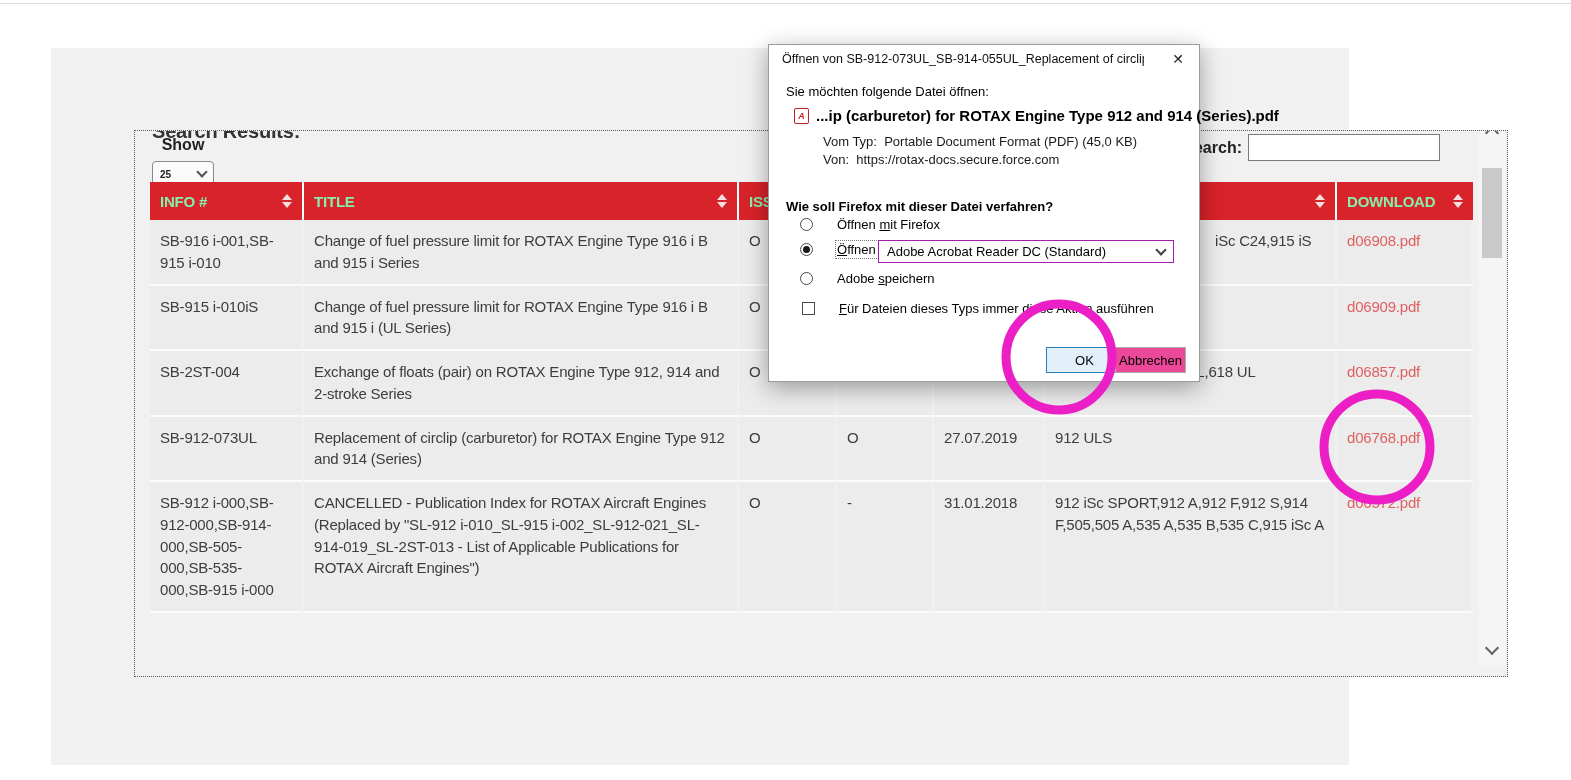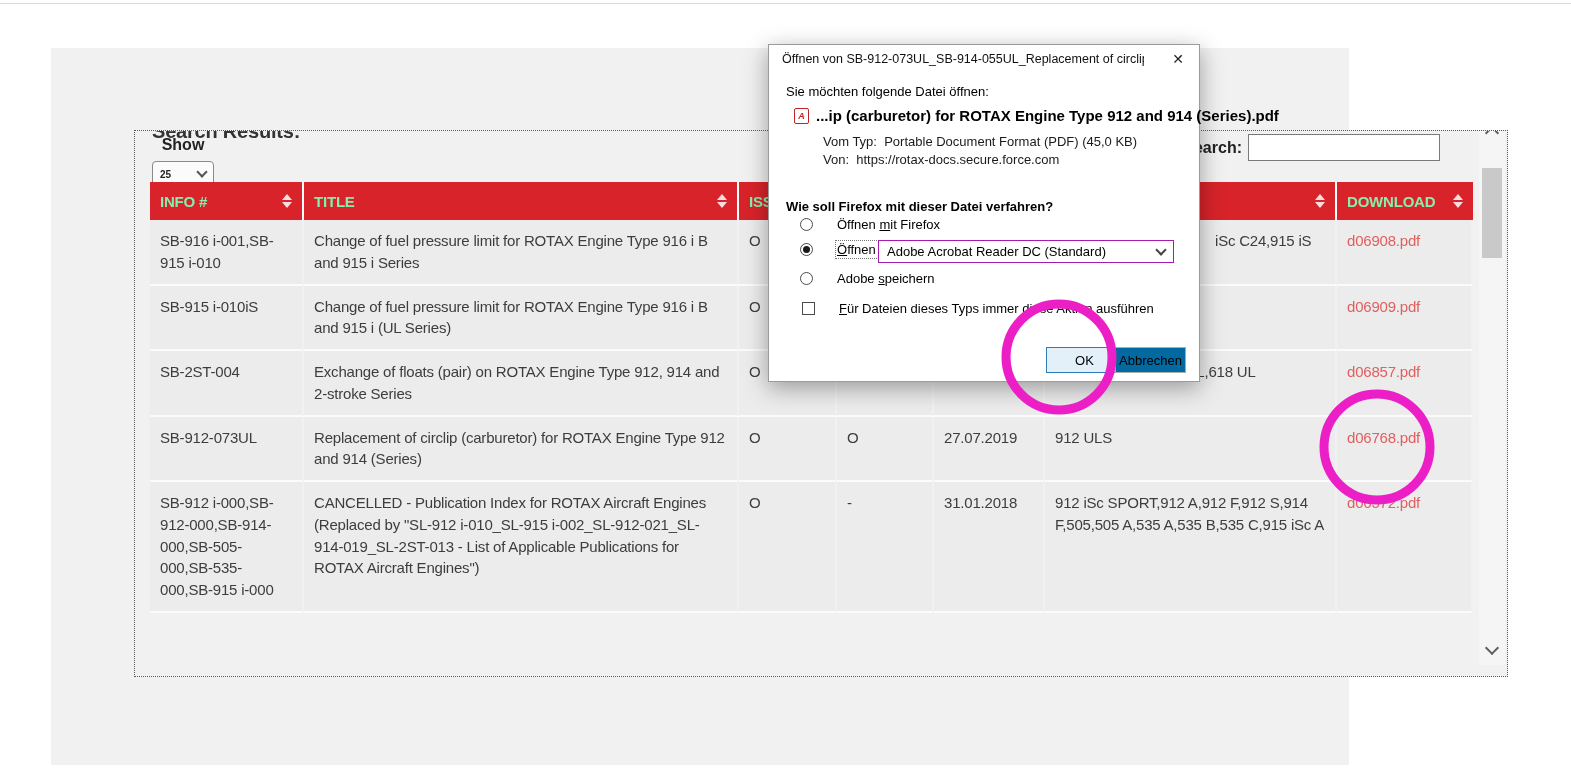--- a/index.html
+++ b/index.html
@@ -92,21 +92,21 @@
   .ak { text-decoration:underline; }
   .dlg-dropdown {
     position:absolute; left:109px; top:195px; width:296px; height:23px;
     border:1px solid #a21caf; background:#fff; display:flex; align-items:center; justify-content:space-between;
     padding:0 8px; cursor:default;
   }
   .dlg-dropdown .chev { border-color:#444; }
   .dlg-buttons { position:absolute; left:0; top:302px; width:100%; height:26px; }
   .btn { position:absolute; height:26px; font-size:13px; display:flex; align-items:center; justify-content:center; cursor:pointer; font-family:"Liberation Sans", sans-serif; }
   .btn-ok { left:261px; width:77px; background:#e3f0fa; border:1px solid #2d7cb8;margin-left:16px; }
-  .btn-cancel { left:346px; width:71px; background:#0369a1; border:1px solid #adadad;text-align:center; }
+  .btn-cancel { left:346px; width:71px; background:#ec4899; border:1px solid #adadad;text-align:center; }
 
   
   .annotations { position:absolute; left:0; top:0; width:1571px; height:780px; z-index:30; pointer-events:none; }
 </style>
 </head>
 <body>
 
 <div class="top-hairline"></div>
 
 <div class="card">

